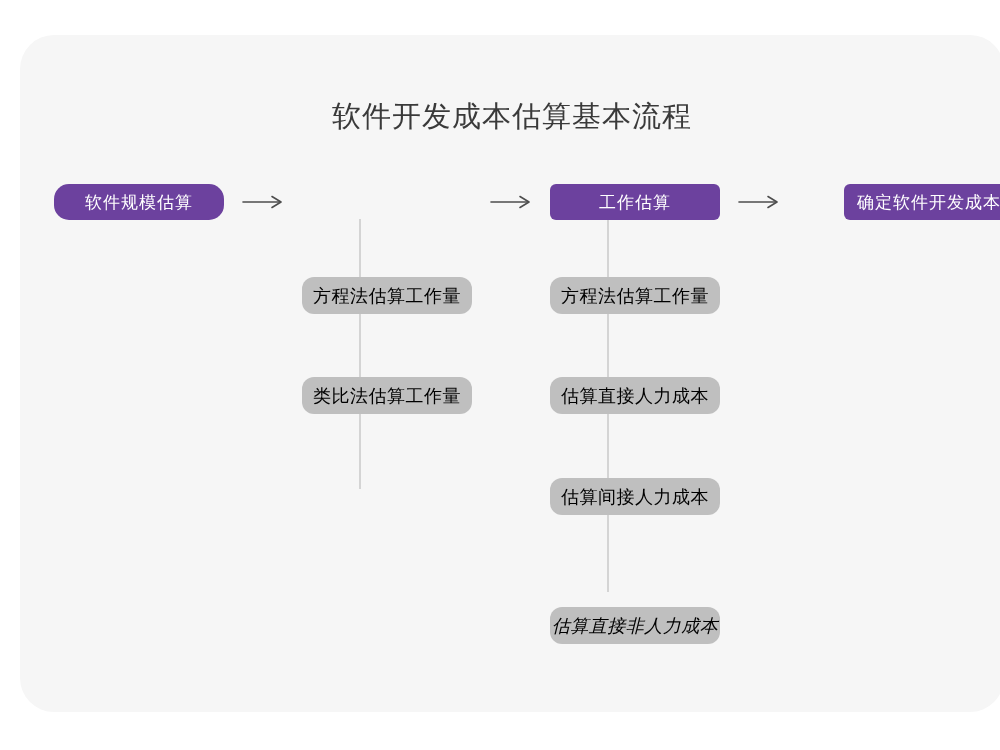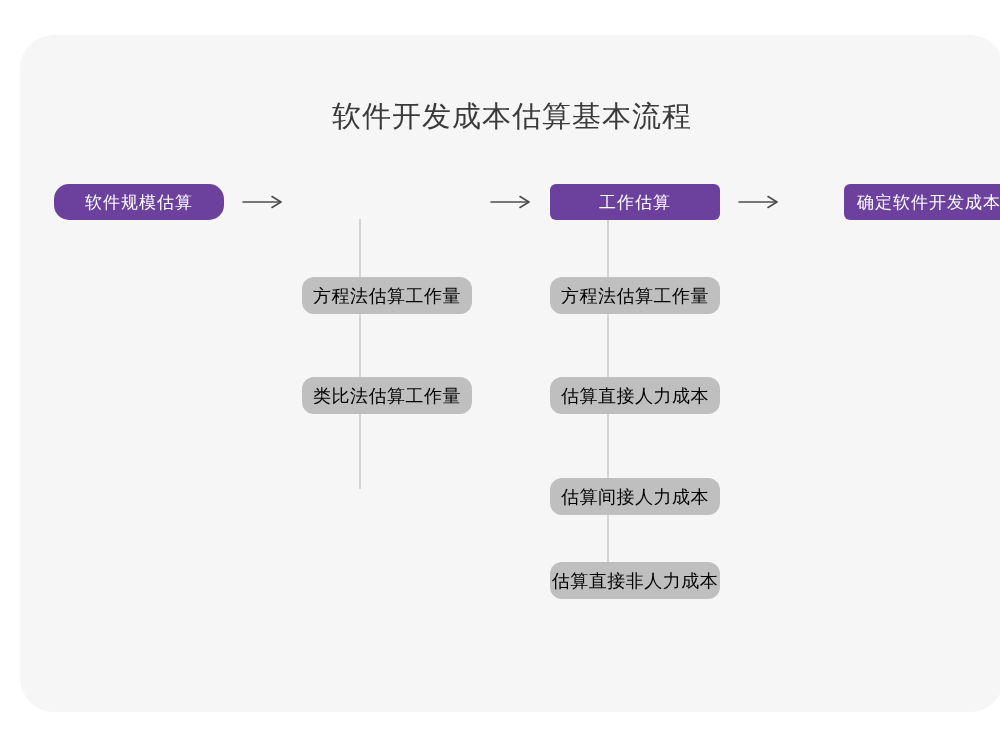--- a/index.html
+++ b/index.html
@@ -86,21 +86,21 @@
   .col-1 { left: 34px; border-radius: 15px; }
   .col-2 { left: 282px; }
   .col-3 { left: 530px; }
   .col-4 { left: 824px; }
   .arrow-1 { left: 221px; }
   .arrow-2 { left: 469px; }
   .arrow-3 { left: 717px; }
   .row-sub-1 { top: 242px; }
   .row-sub-2 { top: 342px; }
   .row-sub-3 { top: 443px; }
-  .row-sub-4 { top: 527px; }
+  .row-sub-4 { top: 572px; font-style: italic; }
 </style>
 </head>
 <body>
 
 <div class="page">
   <div class="card">
 
     <h1 class="title">软件开发成本估算基本流程</h1>
 
     <div class="connector connector-work"></div>

